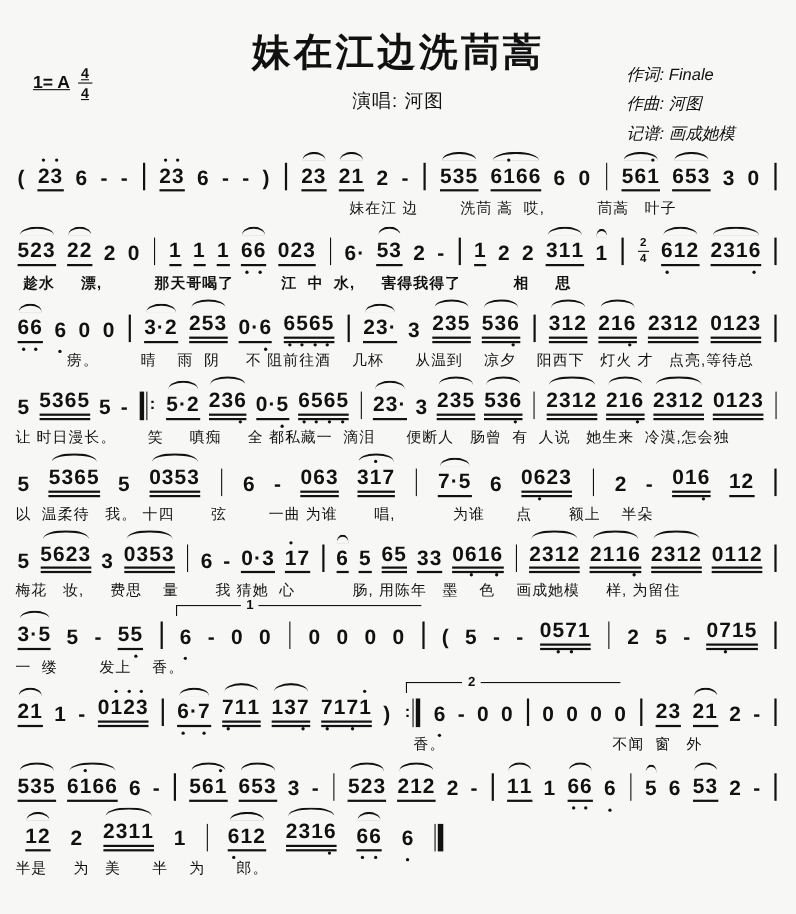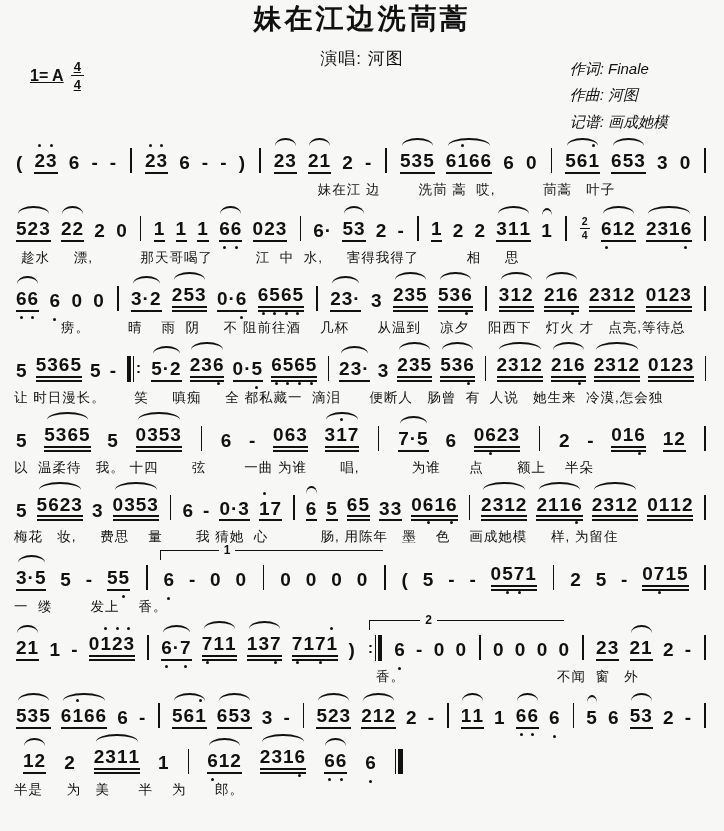--- a/index.html
+++ b/index.html
@@ -3,21 +3,21 @@
 <meta charset="utf-8">
 <style>
   :root{ --bg:#f7f7f6; --ink:#111; --logo:#9c4f43; }
   *{box-sizing:border-box; margin:0; padding:0;}
   html,body{background:#e9e9e9;}
   body{font-family:"Liberation Sans", sans-serif; color:var(--ink);}
   .page{width:724px;height:831px;background:var(--bg);margin:0 auto;position:relative;
         display:flex;flex-direction:column;overflow:hidden;}
   
   .header{position:relative;height:128px;flex:0 0 auto;}
-  .title{text-align:center;padding-top:0;font-size:28px;font-weight:900;letter-spacing:3px;}
+  .title{text-align:center;padding-top:24px;font-size:35px;font-weight:900;letter-spacing:3px;}
   .keysig{position:absolute;left:30px;top:60px;font-size:16px;font-weight:700;display:flex;align-items:center;gap:7px;text-decoration:underline;}
   .frac{display:inline-flex;flex-direction:column;align-items:center;line-height:1;font-size:13px;font-weight:700;}
   .frac .num{border-bottom:1.5px solid var(--ink);padding:0 3px 2px;margin-bottom:2px;}
   .subtitle{text-align:center;margin-top:9px;font-size:17px;letter-spacing:1px;}
   .credits{position:absolute;right:56px;top:56px;font-size:15px;line-height:1.75;font-style:italic;}
   
   .score{flex:1 1 auto;padding:6px 14px 0 14px;}
   .music-line{position:relative;margin-bottom:3px;}
   .notes-row{display:flex;justify-content:space-between;align-items:flex-end;
              font-weight:700;font-size:19px;padding-top:14px;white-space:nowrap;}
@@ -145,21 +145,21 @@
           <span class="tok grp"><span class="arcline"></span><span class="ch">1</span></span>
           <span class="tok bar"></span>
           <span class="tok tsig">
             <span class="num">2</span>
             <span class="den">4</span>
           </span>
           <span class="tok grp u1"><span class="arcline"></span><span class="ch db">6</span><span class="ch">1</span><span class="ch">2</span></span>
           <span class="tok grp u1"><span class="arcline"></span><span class="ch">2</span><span class="ch">3</span><span class="ch">1</span><span class="ch db">6</span></span>
           <span class="tok bar"></span>
         </div>
-        <div class="lyrics-row" style="padding-left: 1%;">趁水     漂,          那天哥喝了         江  中  水,     害得我得了          相     思</div>
+        <div class="lyrics-row" style="padding-left: 1%; font-weight: bold;">趁水     漂,          那天哥喝了         江  中  水,     害得我得了          相     思</div>
       </div>
       <div class="music-line">
         <div class="notes-row">
           <span class="tok grp u1"><span class="arcline"></span><span class="ch db">6</span><span class="ch db">6</span></span>
           <span class="tok grp"><span class="ch db">6</span></span>
           <span class="tok grp"><span class="ch">0</span></span>
           <span class="tok grp"><span class="ch">0</span></span>
           <span class="tok bar"></span>
           <span class="tok grp u1"><span class="arcline"></span><span class="ch">3</span><span class="ch">·</span><span class="ch">2</span></span>
           <span class="tok grp u2"><span class="arcline"></span><span class="ch">2</span><span class="ch">5</span><span class="ch">3</span></span>

